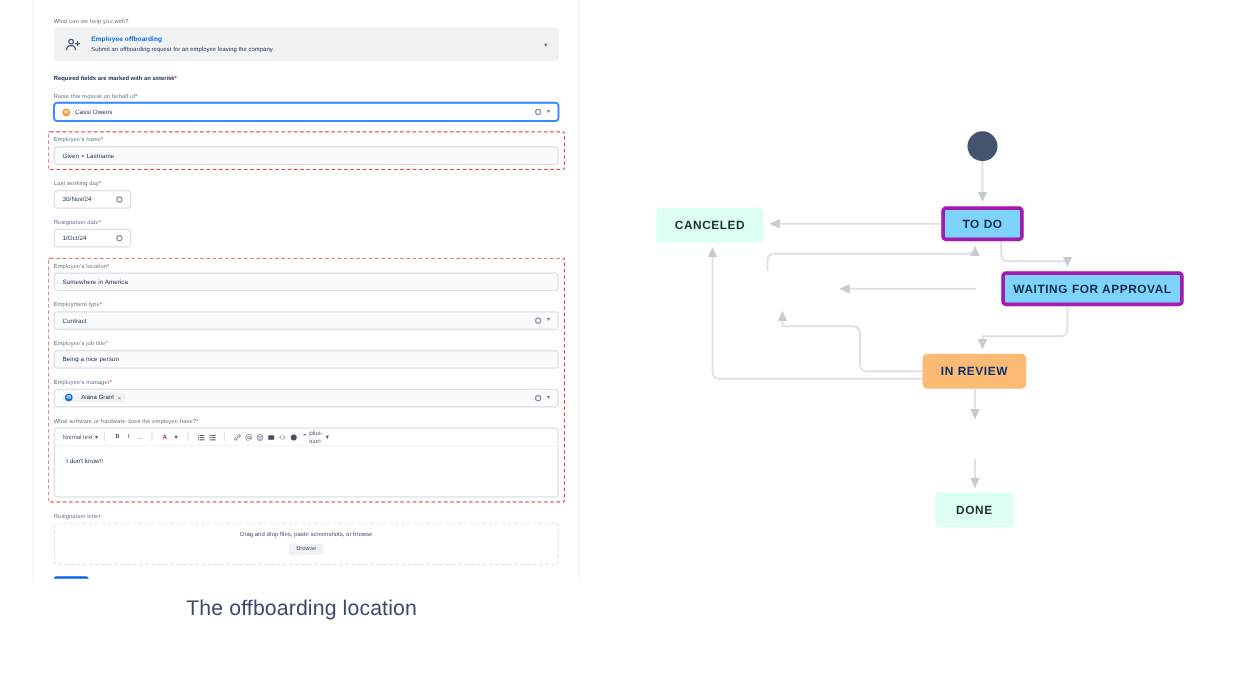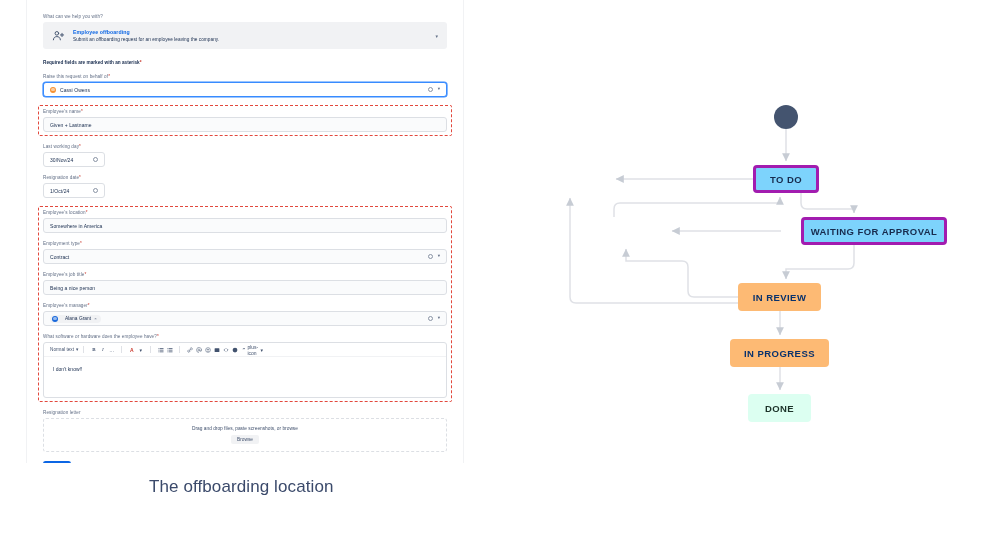--- a/index.html
+++ b/index.html
@@ -370,26 +370,26 @@
         <path d="M316,311 L316,335"></path>
 
         <path d="M316,367 L316,390"></path>
       </g>
     </svg>
 
     <div class="start-dot" style="left:310px; top:105px;"></div>
 
     <div class="wf-node n-grey" style="left:289px; top:165px; width:66px;  height:28px;">TO DO</div>
 
+    <div class="wf-node n-green" style="left:61px;  top:166px; width:86px;  height:28px;">CANCELED</div>
 
 
     <div class="wf-node n-grey" style="left:317px; top:217px; width:146px; height:28px;margin-left:20px;">WAITING FOR APPROVAL</div>
 
     <div class="wf-node n-blue" style="left:274px; top:283px; width:83px;  height:28px;">IN REVIEW</div>
 
-    <div class="wf-node n-blue" style="left:266px; top:339px; width:99px;  height:28px;">IN PROGRESS</div>
 
     <div class="wf-node n-green" style="left:284px; top:394px; width:63px;  height:28px;">DONE</div>
   </div>
 
   <div class="caption left">The offboarding location</div>
 
 </div>
 
 </body></html>

